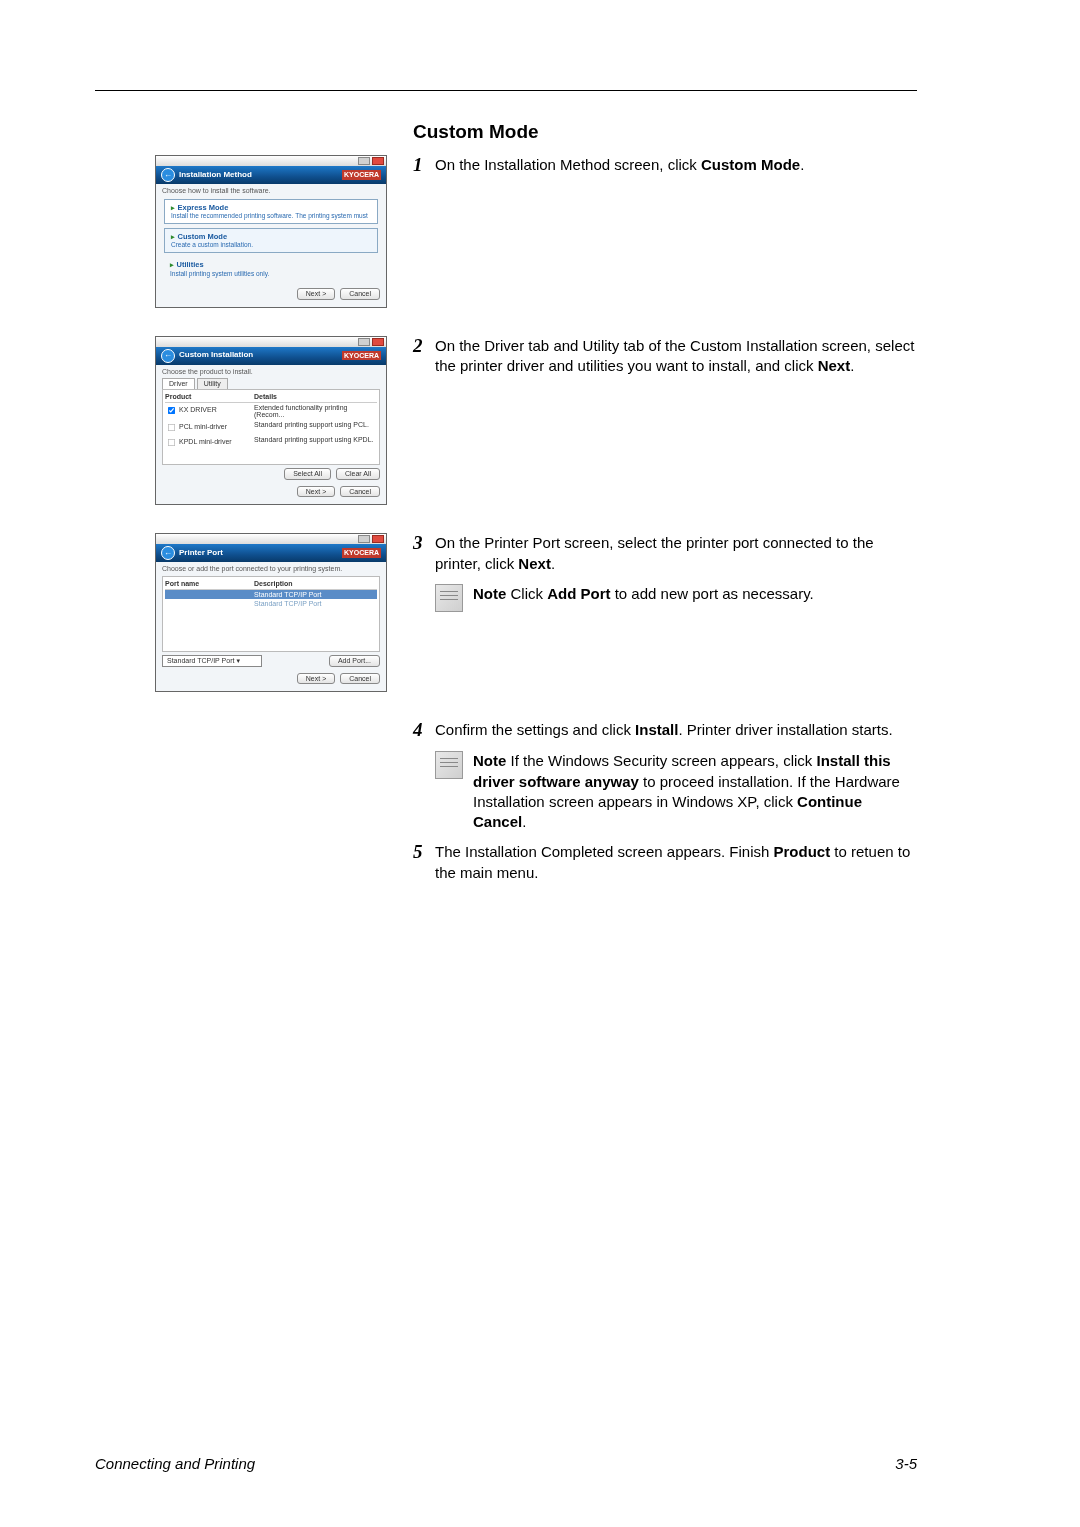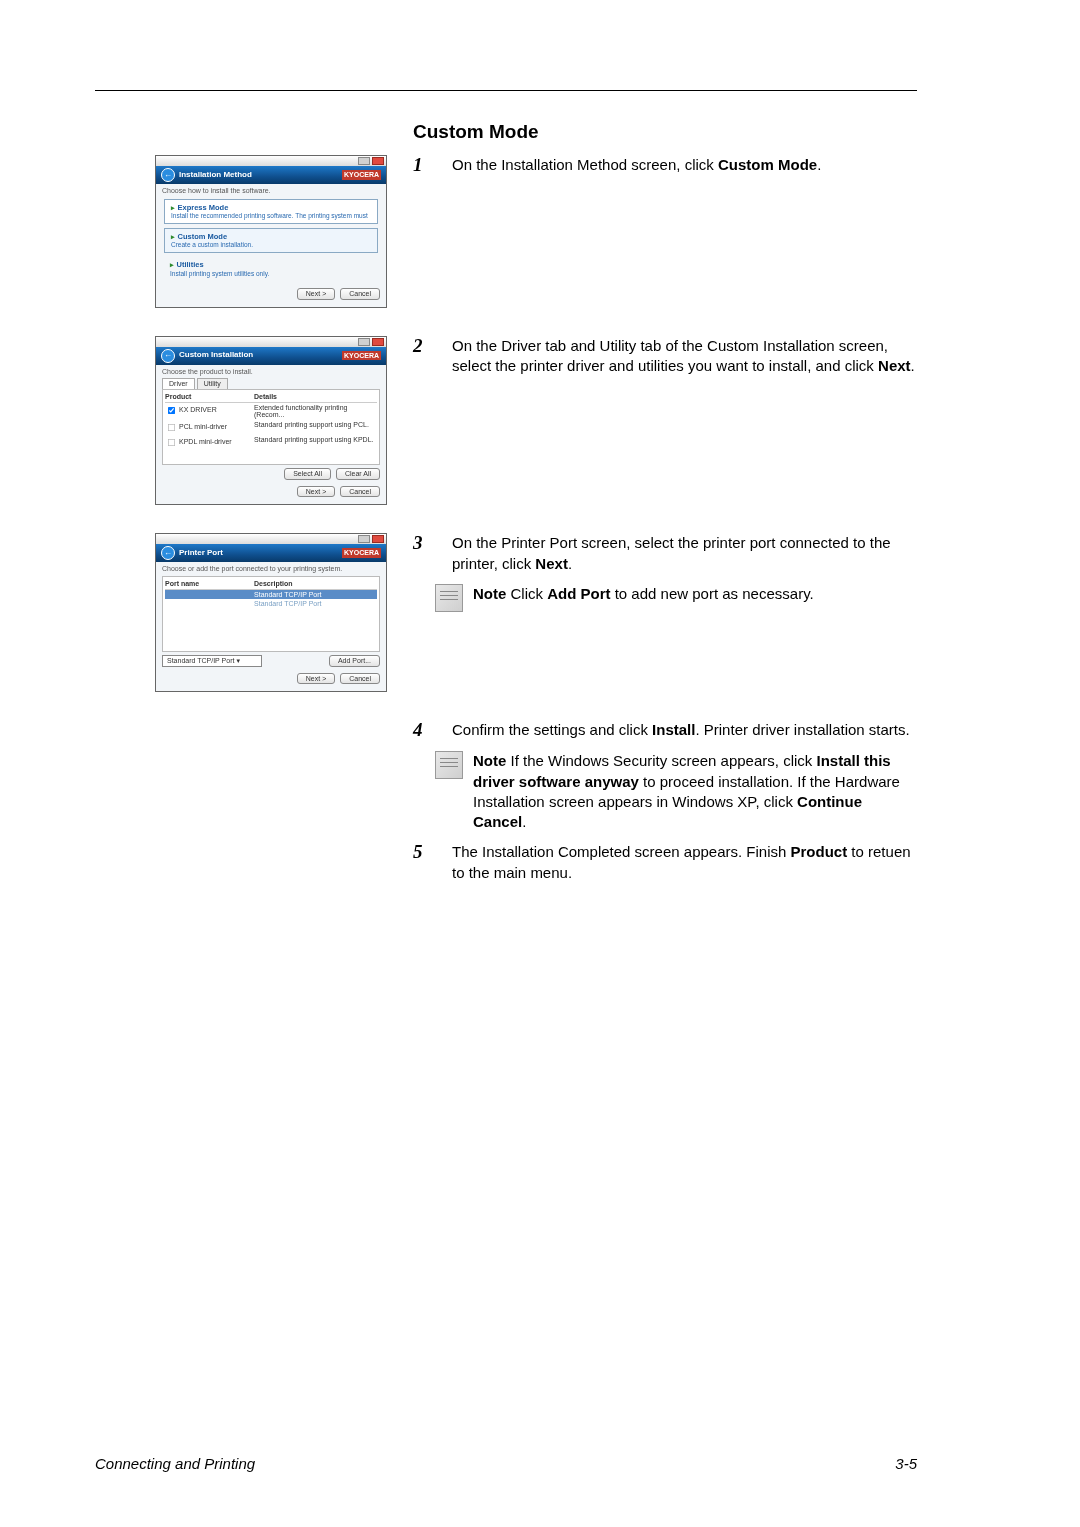--- a/index.html
+++ b/index.html
@@ -62,21 +62,20 @@
     flex-shrink: 0;
     font-weight: bold;
     font-size: 19px;
     font-style: italic;
     font-family: Georgia, serif;
     line-height: 1.1;
   }
   .step-body {
     flex: 1;
     line-height: 1.35;
-    margin-left: 17px;
   }
   .note-block {
     display: flex;
     align-items: flex-start;
     margin-left: 22px;
     margin-top: 6px;
     margin-bottom: 10px;
   }
   .note-icon {
     width: 26px;

